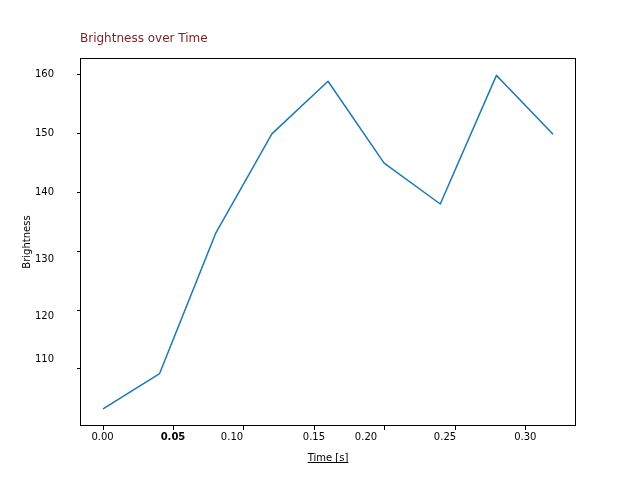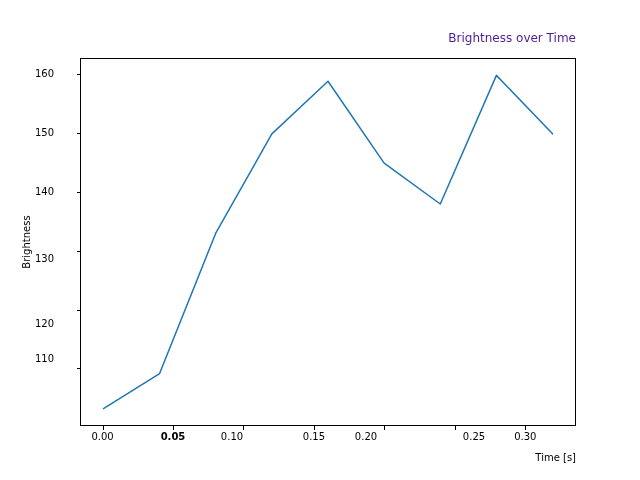--- a/index.html
+++ b/index.html
@@ -13,23 +13,23 @@
     height: 480px;
     background: #ffffff;
     font-family: "DejaVu Sans", sans-serif;
     overflow: hidden;
   }
   #chart-title {
     position: absolute;
     left: 80px;
     top: 30px;
     width: 496px;
-    text-align: right;
+    text-align: left;
     font-size: 12px;
-    color: #4c1d95;
+    color: #7f1d1d;
     line-height: 16px;
   }
   #plot-area {
     position: absolute;
     left: 80px;
     top: 58px;
     width: 496px;
     height: 368px;
     border: 1px solid #000000;
     box-sizing: border-box;
@@ -74,24 +74,25 @@
     height: 3.5px;
     width: 1px;
     background: #000000;
     top: 426px;
   }
   #xlabel {
     position: absolute;
     left: 80px;
     top: 452px;
     width: 496px;
-    text-align: right;
+    text-align: center;
     font-size: 10px;
     color: #000000;
     line-height: 12px;
+    text-decoration: underline;
   }
   #ylabel {
     position: absolute;
     left: 0px;
     top: 58px;
     width: 368px;
     height: 14px;
     text-align: center;
     font-size: 10px;
     color: #000000;
@@ -110,41 +111,41 @@
   <div id="chart-title">Brightness over Time</div>
 
   <div id="plot-area">
     <svg id="data-svg" viewBox="0 0 496 368" preserveAspectRatio="none">
       <polyline id="series-path" fill="none" stroke="#1f77b4" stroke-width="1.5" stroke-linejoin="round" stroke-linecap="round" vector-effect="non-scaling-stroke" points="22.55,351.54 78.91,316.27 135.27,175.18 191.64,75.25 248.00,22.34 304.36,104.64 360.73,145.79 417.09,16.46 473.45,75.25"></polyline>
     </svg>
   </div>
 
   <div id="ytick-labels">
       <div class="ytick" style="top: 353px;">110</div>
-      <div class="ytick" style="top: 318px; text-align: right;">120</div>
+      <div class="ytick" style="top: 310px; text-align: right;">120</div>
       <div class="ytick" style="top: 253px; margin-left: 44px;">130</div>
       <div class="ytick" style="top: 186.032px;">140</div>
       <div class="ytick" style="top: 127.246px;">150</div>
       <div class="ytick" style="top: 68.4601px;">160</div>
     </div>
   <div id="ytick-marks">
       <div class="ytick-mark" style="top: 368.39px;"></div>
       <div class="ytick-mark" style="top: 309.604px;"></div>
       <div class="ytick-mark" style="top: 250.818px;"></div>
       <div class="ytick-mark" style="top: 192.032px;"></div>
       <div class="ytick-mark" style="top: 133.246px;"></div>
       <div class="ytick-mark" style="top: 74.4601px;"></div>
     </div>
   <div id="xtick-labels">
       <div class="xtick" style="left: 72.5455px;">0.00</div>
       <div class="xtick" style="left: 143px; font-weight: bold;">0.05</div>
       <div class="xtick" style="left: 202px;">0.10</div>
       <div class="xtick" style="left: 283.909px;">0.15</div>
       <div class="xtick" style="left: 336px;">0.20</div>
-      <div class="xtick" style="left: 444px;">0.25</div>
+      <div class="xtick" style="left: 415px;">0.25</div>
       <div class="xtick" style="left: 495.273px;">0.30</div>
     </div>
   <div id="xtick-marks">
       <div class="xtick-mark" style="left: 102.545px;"></div>
       <div class="xtick-mark" style="left: 173px;"></div>
       <div class="xtick-mark" style="left: 243.455px;"></div>
       <div class="xtick-mark" style="left: 313.909px;"></div>
       <div class="xtick-mark" style="left: 384.364px;"></div>
       <div class="xtick-mark" style="left: 454.818px;"></div>
       <div class="xtick-mark" style="left: 525.273px;"></div>

